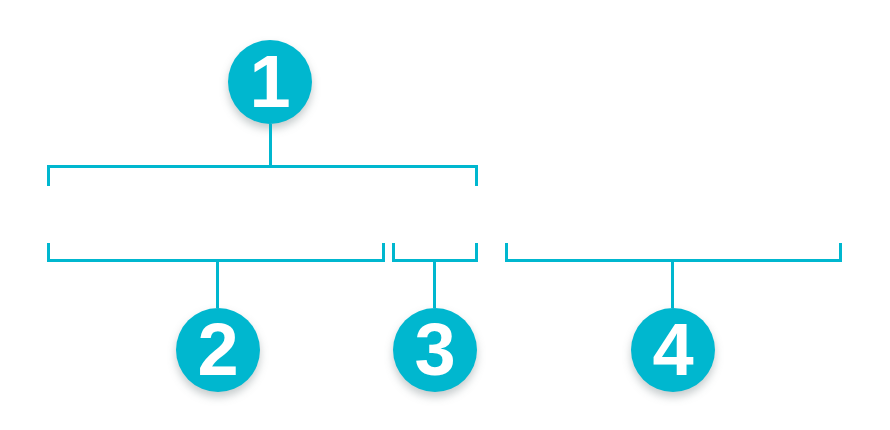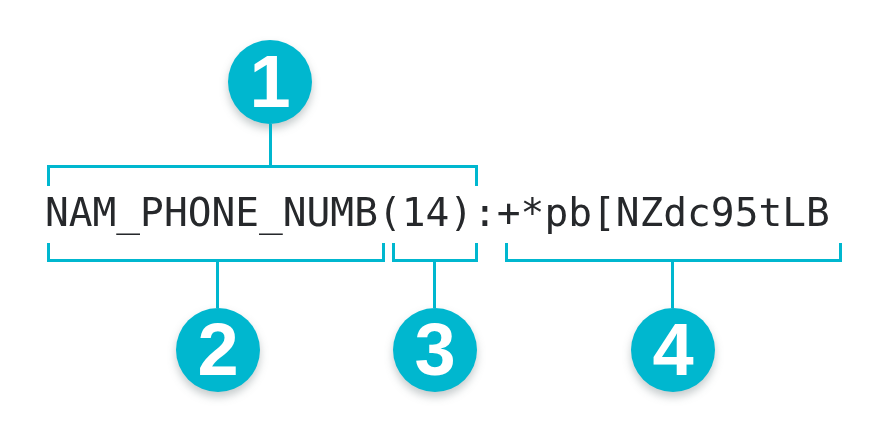--- a/index.html
+++ b/index.html
@@ -83,21 +83,20 @@
 <body>
 
 <div class="canvas">
 
   <div class="badge badge-1">
     <span class="num">1</span>
   </div>
   <div class="vline vline-1"></div>
   <div class="bracket-down bracket-1"></div>
 
-  <div class="token">NAM_PHONE_NUMB(14):+*pb[NZdc95tLB</div>
 
   <div class="bracket-up bracket-2"></div>
   <div class="vline vline-2"></div>
   <div class="badge badge-2">
     <span class="num">2</span>
   </div>
 
   <div class="bracket-up bracket-3"></div>
   <div class="vline vline-3"></div>
   <div class="badge badge-3">

